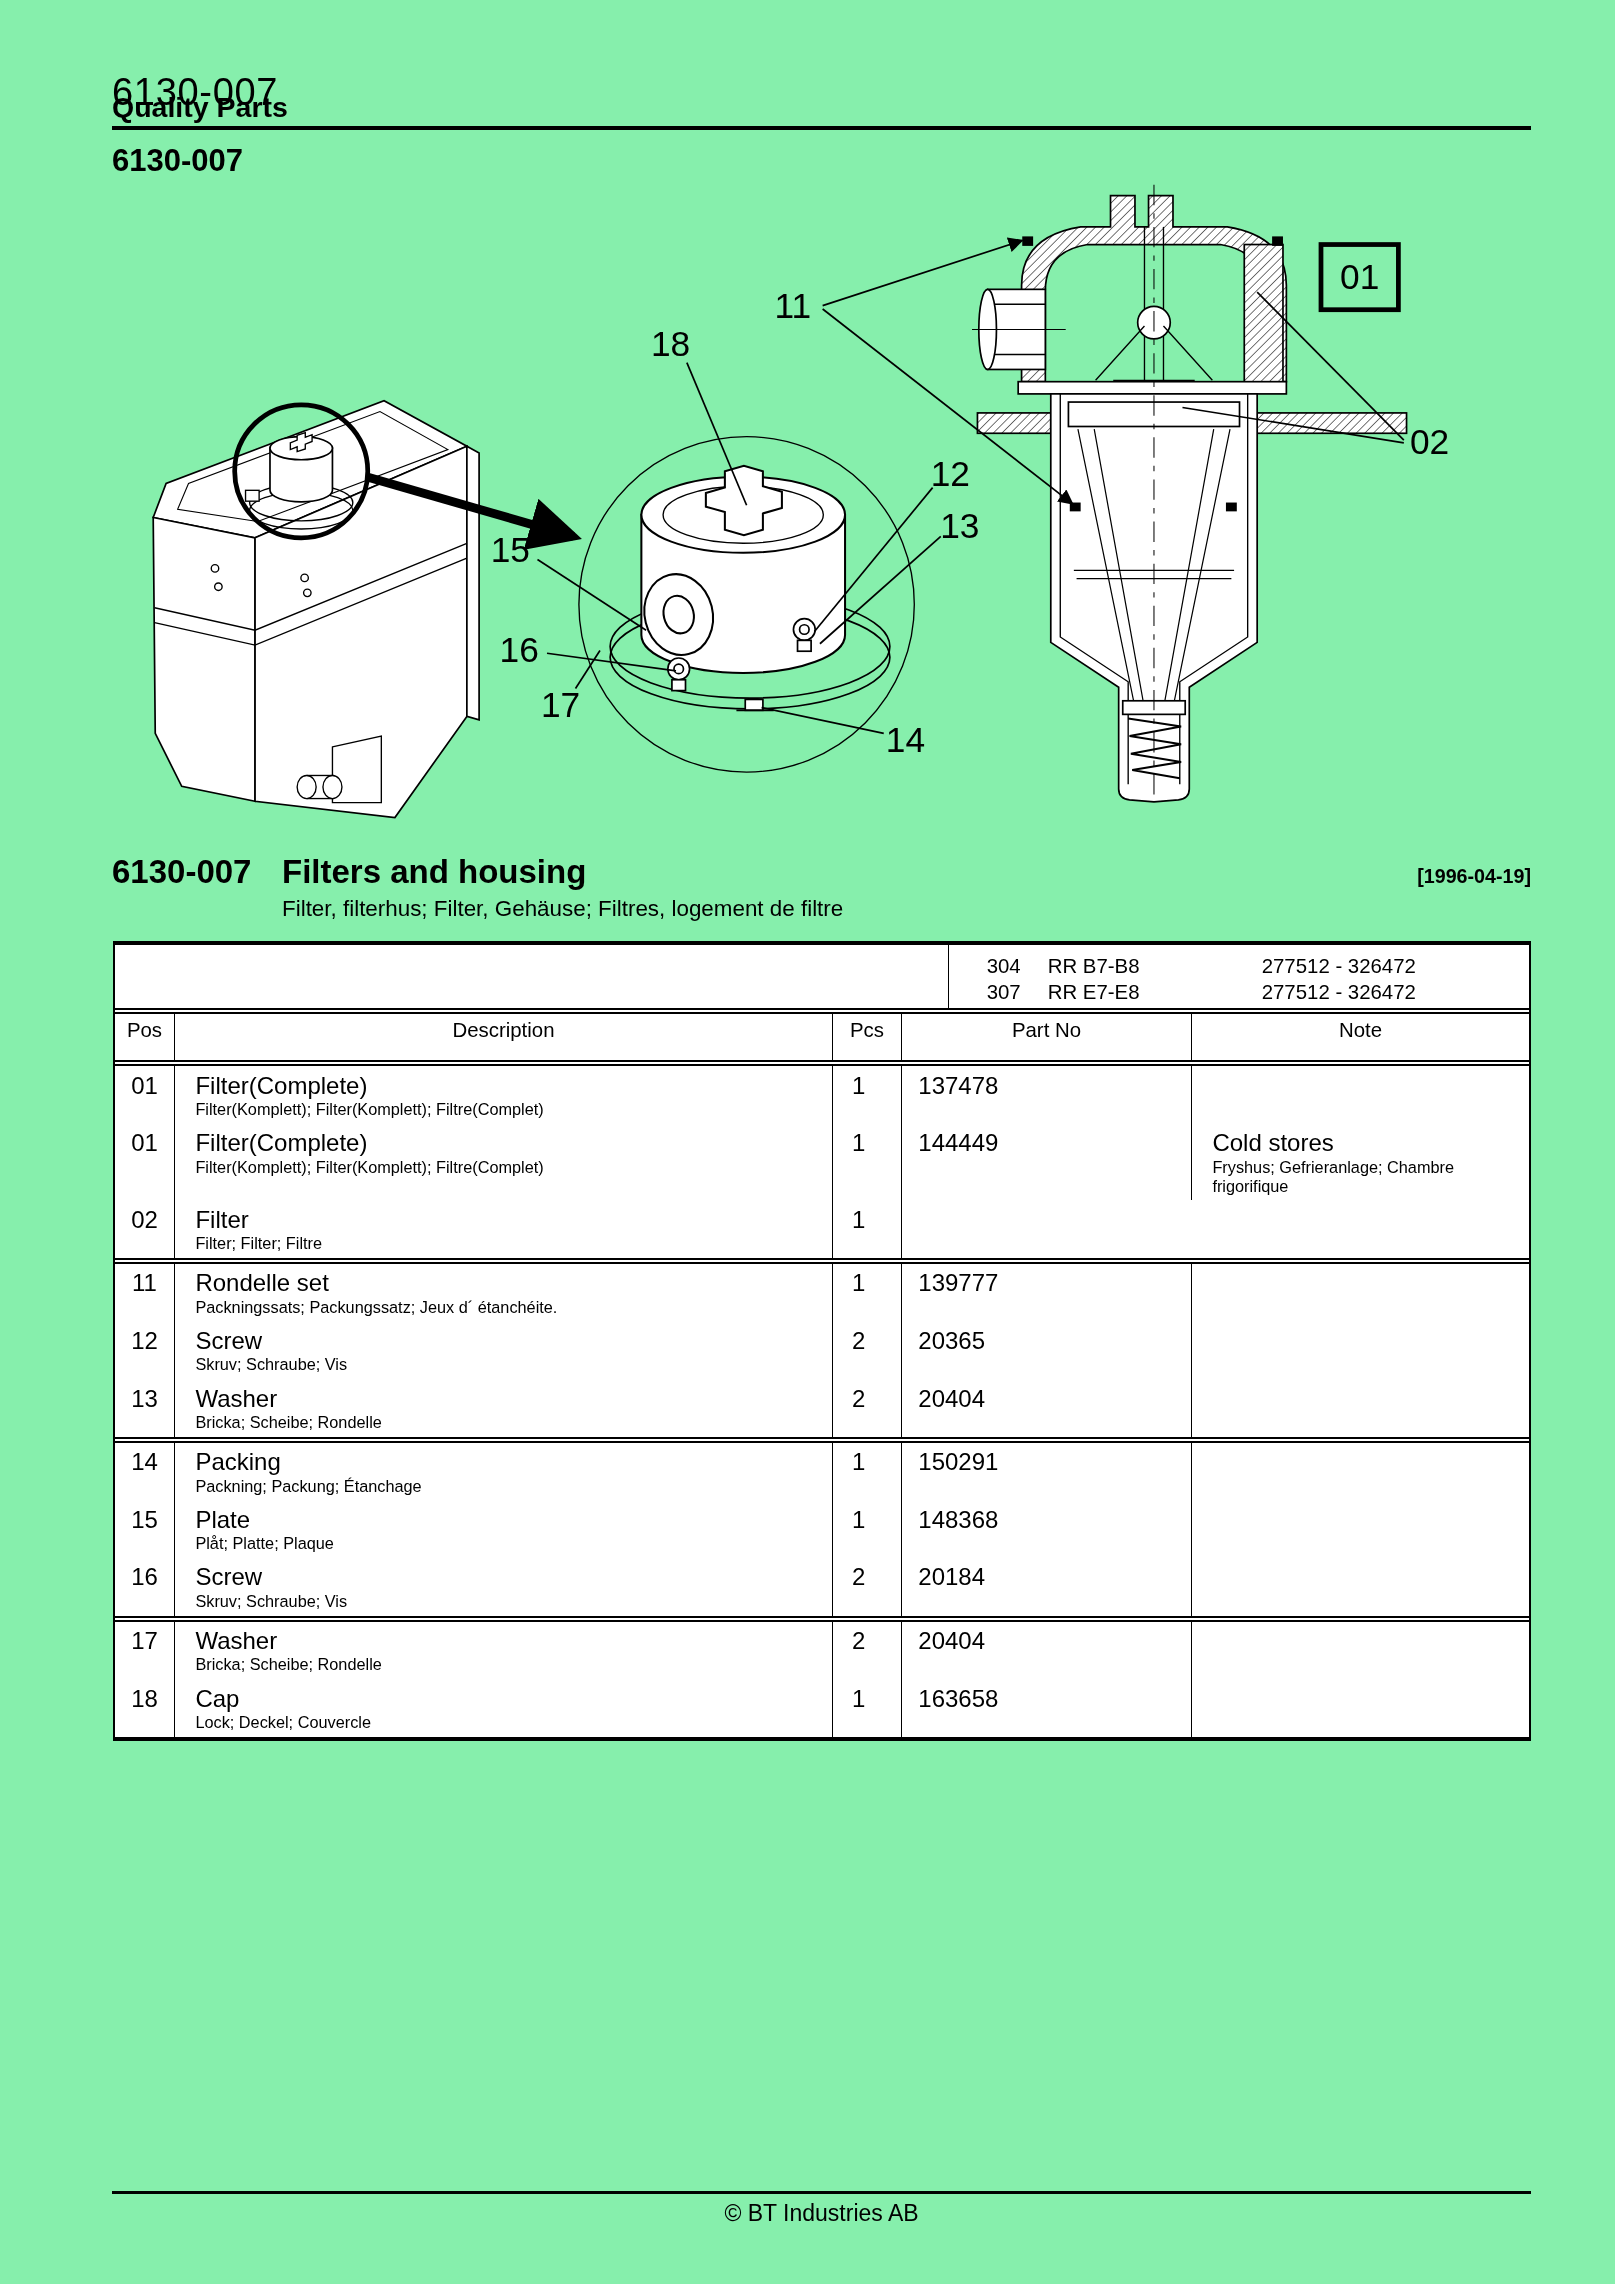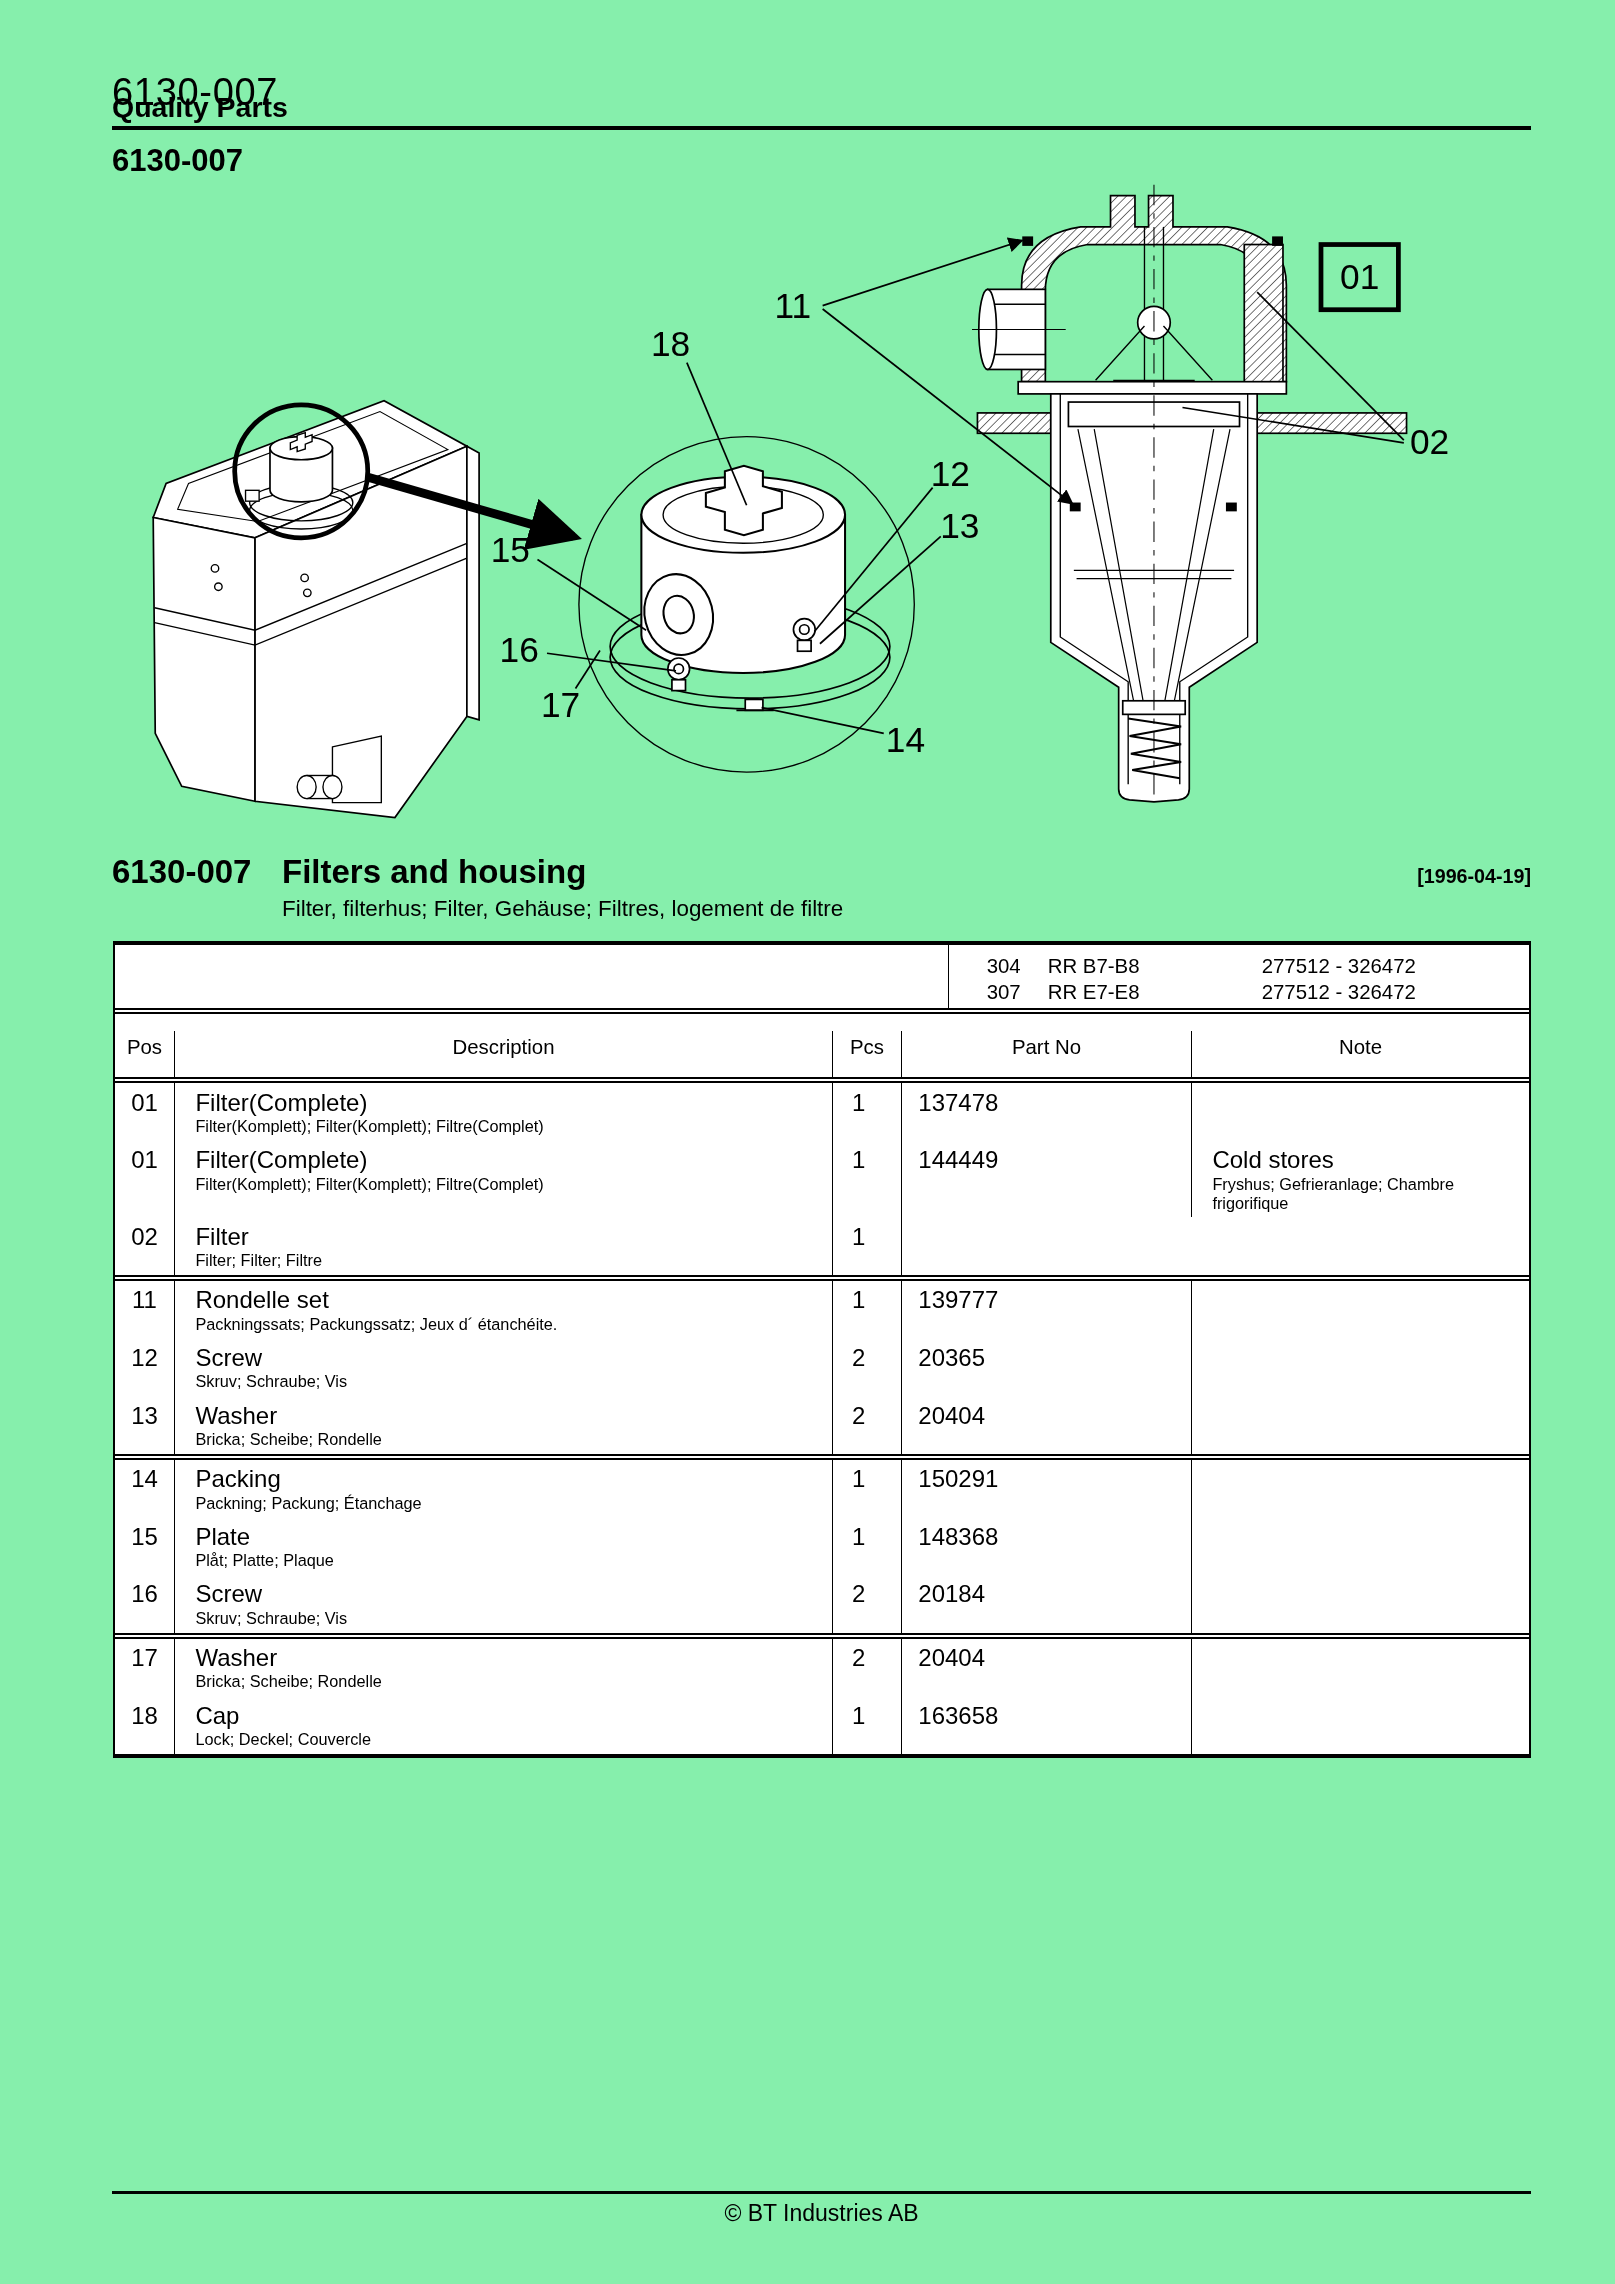--- a/index.html
+++ b/index.html
@@ -28,21 +28,21 @@
     border:2px solid #000;border-top-width:4.1px;border-bottom-width:4.8px;
     box-sizing:border-box;background:#fff;
   }
   .band{display:grid;grid-template-columns:834px 1fr;height:63px;box-sizing:border-box;}
   .band-left{border-right:1.4px solid #000;}
   .band-right{padding:8.1px 0 0 17.7px;font-size:20.4px;line-height:26px;}
   .band-line{white-space:nowrap;margin-left:20px;}
   .band-code{display:inline-block;width:61px;}
   .band-model{display:inline-block;width:214px;}
   .dblline{height:6.1px;border-top:2px solid #000;border-bottom:2px solid #000;box-sizing:border-box;background:#fff;}
-  .hdr-row{display:grid;grid-template-columns:60px 658px 69px 290px 1fr;height:46px;margin-top:17px;}
+  .hdr-row{display:grid;grid-template-columns:60px 658px 69px 290px 1fr;height:46px;}
   .hdr-cell{font-size:20.4px;line-height:33px;text-align:center;border-right:1.4px solid #000;box-sizing:border-box;}
   .hdr-cell:last-child{border-right:none;}
   .prow{display:grid;grid-template-columns:60px 658px 69px 290px 1fr;}
   .cell{border-right:1.4px solid #000;box-sizing:border-box;padding-top:5.4px;padding-bottom:4.8px;}
   .cell:last-child{border-right:none;}
   .cell-pos{text-align:center;font-size:24px;line-height:27px;}
   .cell-desc{padding-left:20.4px;}
   .cell-pcs{padding-left:19px;font-size:24px;line-height:27px;}
   .cell-part{padding-left:16.3px;font-size:24px;line-height:27px;}
   .cell-note{padding-left:20.4px;}

